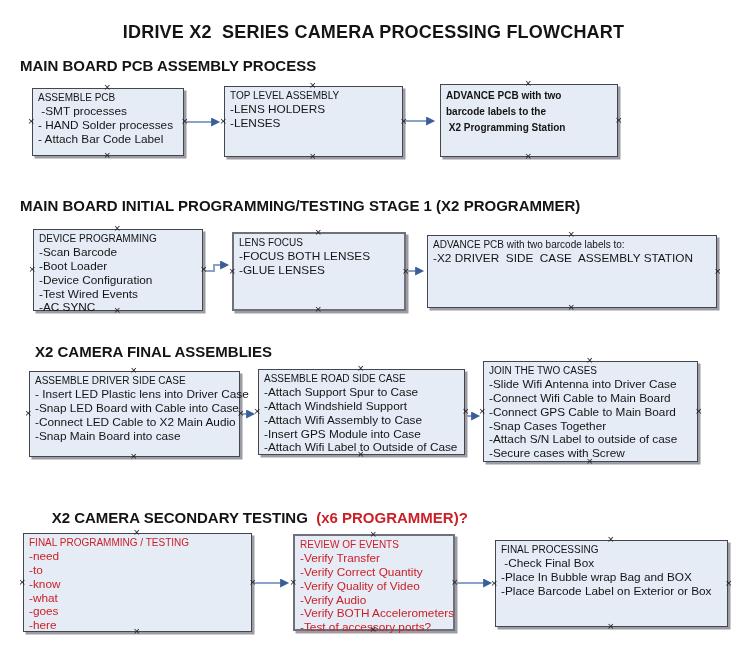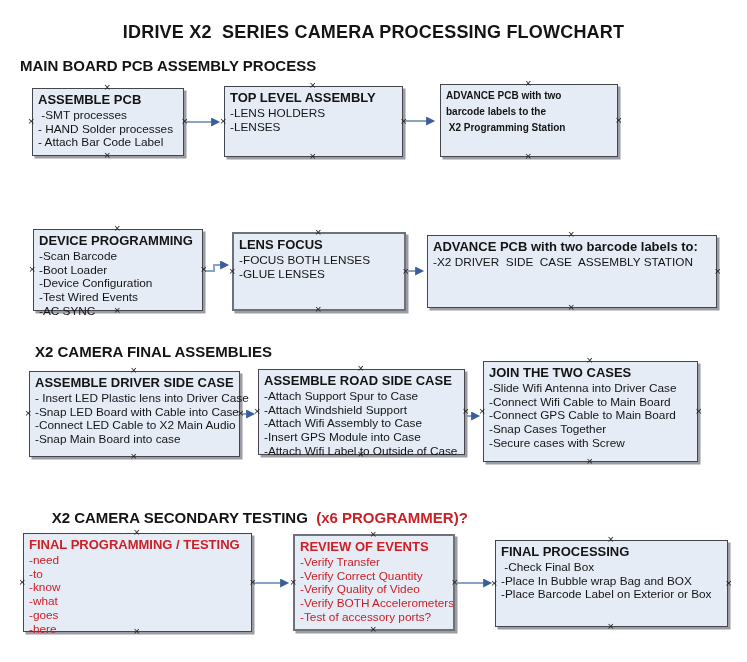--- a/index.html
+++ b/index.html
@@ -22,21 +22,21 @@
 
   .box {
     position: absolute; box-sizing: border-box;
     background: var(--box-fill, #e5ecf6);
     border: 1px solid var(--box-border, #45454c);
     box-shadow: 2.5px 2.5px 0 var(--box-shadow, #9c9ca4);
     padding: 3px 5px 2px 5px;
   }
   .box.thick { border-width: 2px; border-color: #70707a; }
 
-  .box-title { font-weight: bold; font-size: 13px; line-height: 1.28; white-space: pre; }
+  .box-title { font-weight: normal; font-size: 10px; line-height: 1.28; white-space: pre; }
   .box-item  { font-size: 11.8px; line-height: 1.18; white-space: pre; }
   .bold-line { font-weight: bold; font-size: 10px; line-height: 1.62; white-space: pre; }
   .red-box .box-title, .red-box .box-item { color: var(--red, #cc2027); }
 
   .cp {
     position: absolute; font-size: 11px; line-height: 1; color: #1c1c1c;
     font-weight: normal; pointer-events: none;
   }
   .cp-t { top: -7px;  left: 50%; margin-left: -4px; }
   .cp-b { bottom: -6px; left: 50%; margin-left: -4px; }
@@ -66,20 +66,21 @@
     <polyline points="404,121 427,121" marker-end="url(#ah)"></polyline>
     <polyline points="205,271 214,271 214,265 221,265" marker-end="url(#ah)"></polyline>
     <polyline points="407,271 416,271" marker-end="url(#ah)"></polyline>
     <polyline points="241,414 247,414" marker-end="url(#ah)"></polyline>
     <polyline points="466,416 472,416" marker-end="url(#ah)"></polyline>
     <polyline points="253,583 281,583" marker-end="url(#ah)"></polyline>
     <polyline points="456,583 484,583" marker-end="url(#ah)"></polyline>
   </svg>
 
   <div class="section-heading" style="left:20px; top:57px;">MAIN BOARD PCB ASSEMBLY PROCESS</div>
+  <div class="section-heading" style="left:20px; top:197px;">MAIN BOARD INITIAL PROGRAMMING/TESTING STAGE 1 (X2 PROGRAMMER)</div>
   <div class="section-heading" style="left:35px; top:343px;">X2 CAMERA FINAL ASSEMBLIES</div>
   <div class="section-heading" style="left:35px; top:492px;">
     <span>X2 CAMERA SECONDARY TESTING </span><span class="red-part"> (x6 PROGRAMMER)?</span>
   </div>
 
   <div class="box" style="left:32px; top:88px; width:152px; height:68px;">
     <span class="cp cp-t">×</span>
     <span class="cp cp-b">×</span>
     <span class="cp cp-l">×</span>
     <span class="cp cp-r">×</span>
@@ -167,20 +168,21 @@
   <div class="box" style="left:483px; top:361px; width:215px; height:101px;">
     <span class="cp cp-t">×</span>
     <span class="cp cp-b">×</span>
     <span class="cp cp-l">×</span>
     <span class="cp cp-r">×</span>
     <div class="box-title">JOIN THE TWO CASES</div>
     <div class="box-item">-Slide Wifi Antenna into Driver Case</div>
     <div class="box-item">-Connect Wifi Cable to Main Board</div>
     <div class="box-item">-Connect GPS Cable to Main Board</div>
     <div class="box-item">-Snap Cases Together</div>
+    <div class="box-item">-Attach S/N Label to outside of case</div>
     <div class="box-item">-Secure cases with Screw</div>
   </div>
 
   <div class="box red-box" style="left:23px; top:533px; width:229px; height:99px;">
     <span class="cp cp-t">×</span>
     <span class="cp cp-b">×</span>
     <span class="cp cp-l">×</span>
     <span class="cp cp-r">×</span>
     <div class="box-title">FINAL PROGRAMMING / TESTING</div>
     <div class="box-item">-need</div>
@@ -193,20 +195,21 @@
 
   <div class="box thick red-box" style="left:293px; top:534px; width:162px; height:97px;">
     <span class="cp cp-t">×</span>
     <span class="cp cp-b">×</span>
     <span class="cp cp-l">×</span>
     <span class="cp cp-r">×</span>
     <div class="box-title">REVIEW OF EVENTS</div>
     <div class="box-item">-Verify Transfer</div>
     <div class="box-item">-Verify Correct Quantity</div>
     <div class="box-item">-Verify Quality of Video</div>
+    <div class="box-item">-Verify Audio</div>
     <div class="box-item">-Verify BOTH Accelerometers</div>
     <div class="box-item">-Test of accessory ports?</div>
   </div>
 
   <div class="box" style="left:495px; top:540px; width:233px; height:87px;">
     <span class="cp cp-t">×</span>
     <span class="cp cp-b">×</span>
     <span class="cp cp-l">×</span>
     <span class="cp cp-r">×</span>
     <div class="box-title">FINAL PROCESSING</div>

